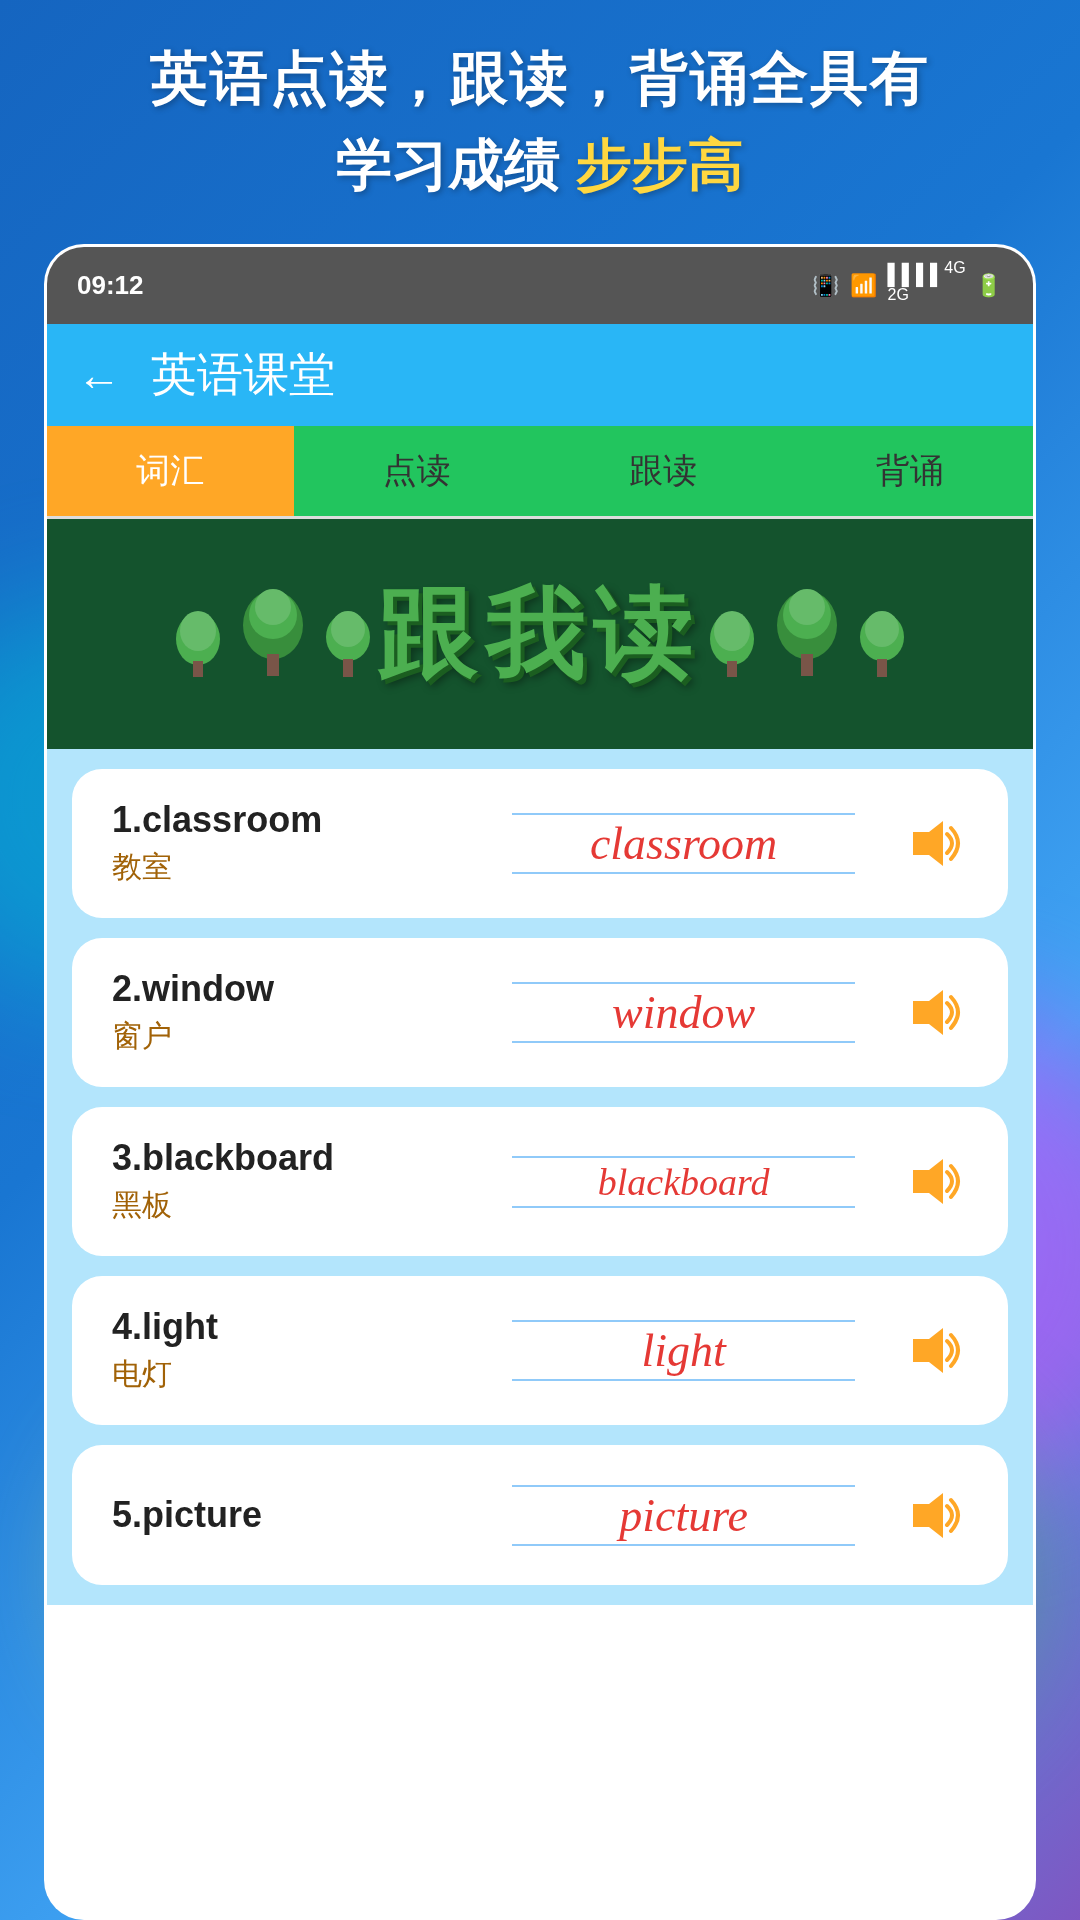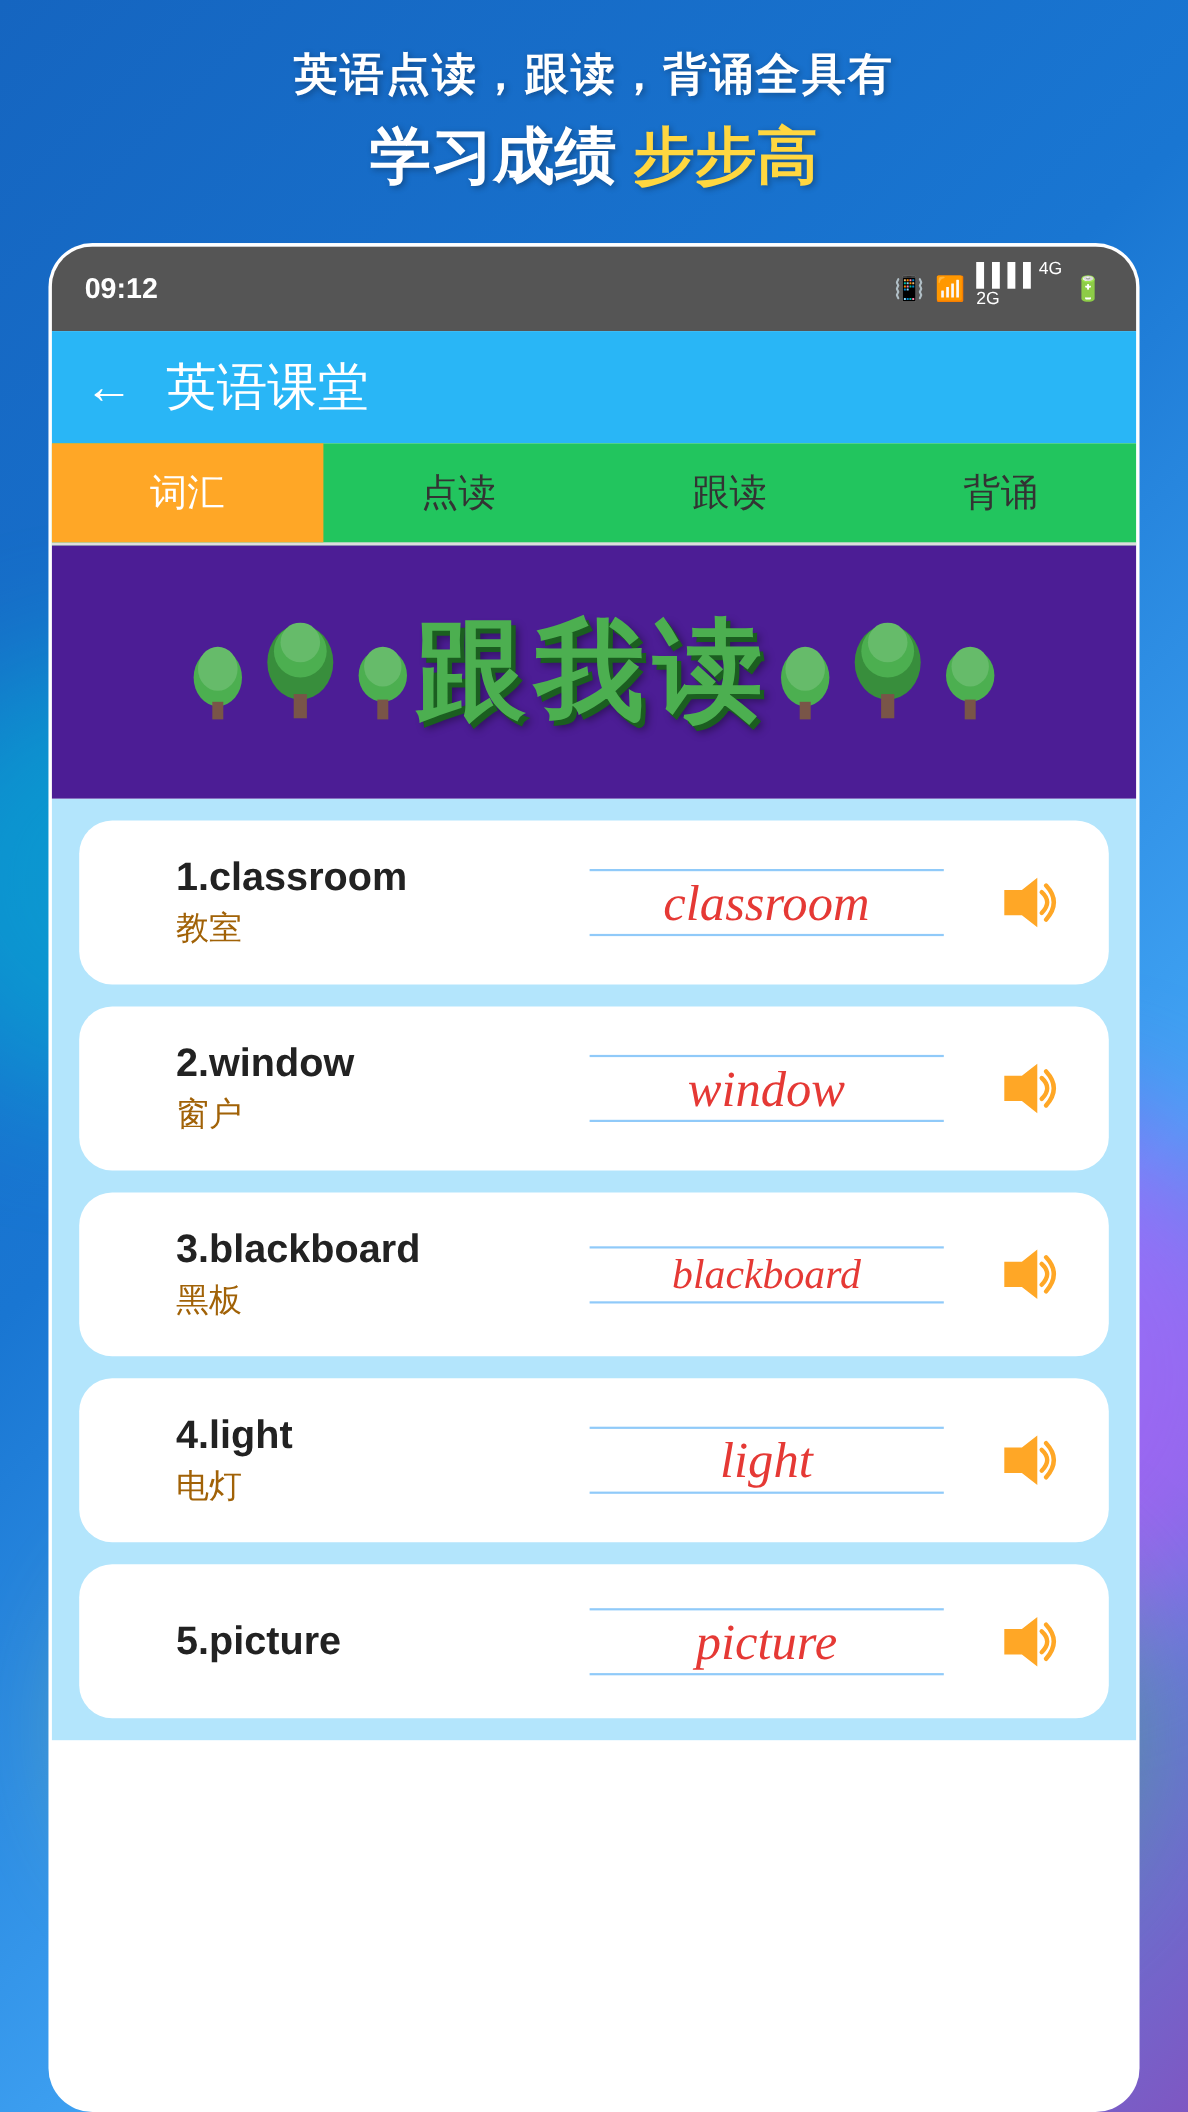--- a/index.html
+++ b/index.html
@@ -27,21 +27,21 @@
     .bg-blob-2 { width: 500px; height: 500px; background: #E040FB; top: 1000px; right: -100px; }
     .bg-blob-3 { width: 300px; height: 300px; background: #FFEB3B; bottom: 200px; left: 100px; }
     .bg-blob-4 { width: 350px; height: 350px; background: #4CAF50; top: 1400px; right: 50px; }
 
     .top-text {
       margin-top: 40px;
       text-align: center;
       z-index: 10;
     }
     .top-text-line1 {
-      font-size: 40px;
+      font-size: 58px;
       font-weight: bold;
       color: white;
       text-shadow: 2px 2px 6px rgba(0,0,0,0.3);
       letter-spacing: 2px;
     }
     .top-text-line2 {
       font-size: 56px;
       font-weight: bold;
       color: white;
       text-shadow: 2px 2px 6px rgba(0,0,0,0.3);
@@ -114,21 +114,21 @@
       color: #333;
     }
     .tab.active {
       background: #FFA726;
       color: white;
       border-radius: 0;
     }
 
     
     .banner {
-      background: #4c1d95;
+      background: #14532d;
       padding: 30px 20px;
       display: flex;
       align-items: center;
       justify-content: center;
       min-height: 230px;
       position: relative;
     }
 
     .banner-text {
       font-size: 100px;
@@ -163,21 +163,20 @@
       background: white;
       border-radius: 30px;
       padding: 30px 40px;
       display: flex;
       align-items: center;
       min-height: 140px;
     }
 
     .vocab-left {
       flex: 1;
-      margin-left: 48px;
     }
     .vocab-english {
       font-size: 36px;
       font-weight: bold;
       color: #222;
     }
     .vocab-chinese {
       font-size: 30px;
       color: #a16207;
       margin-top: 6px;

